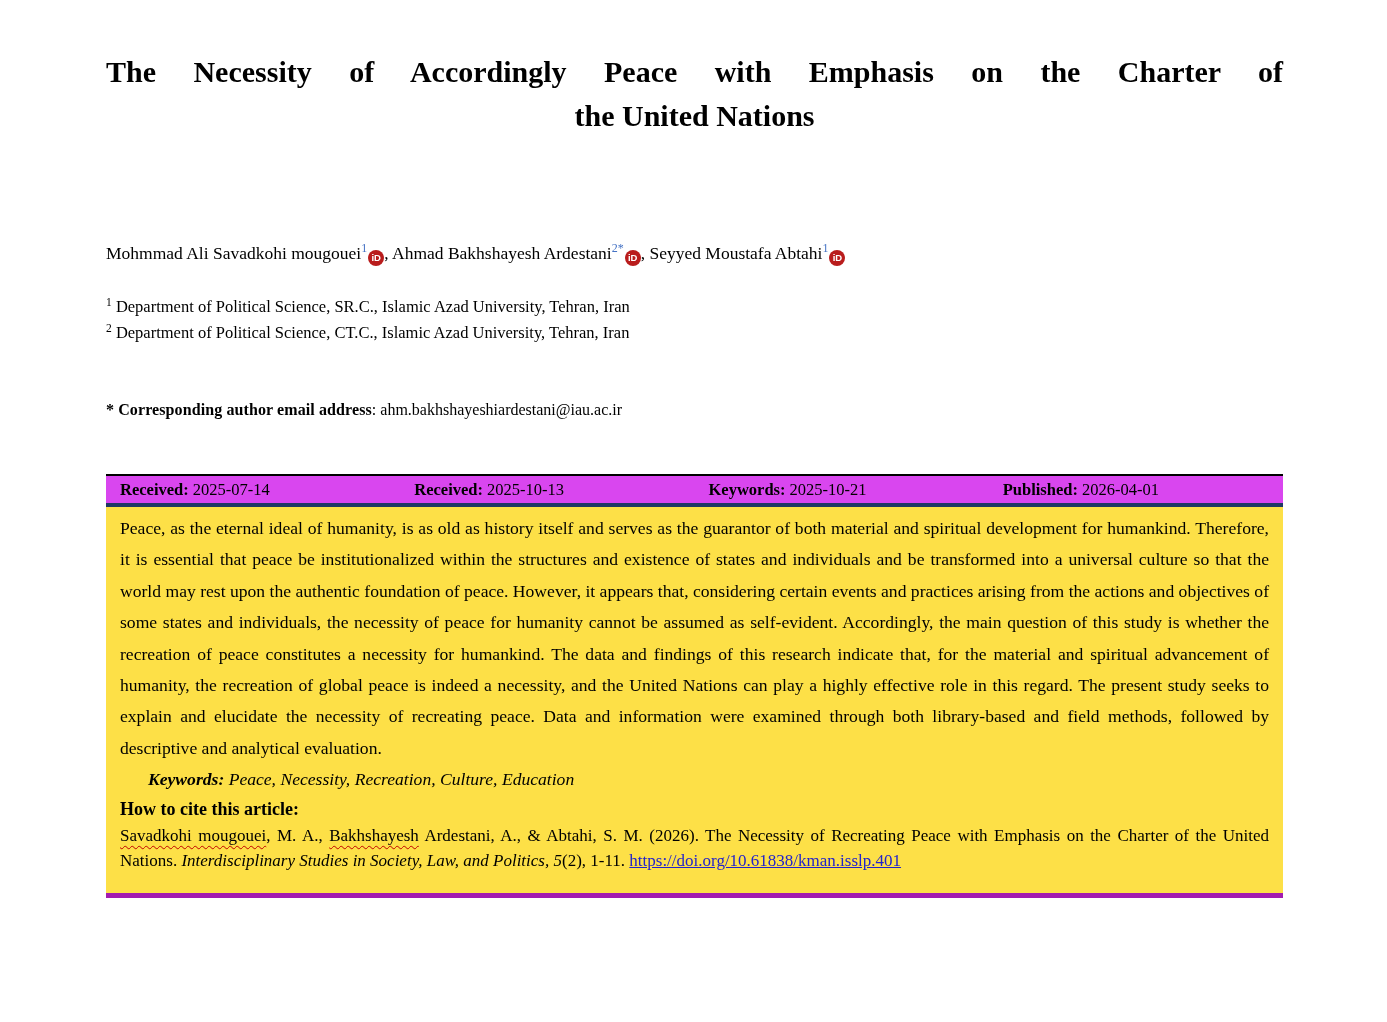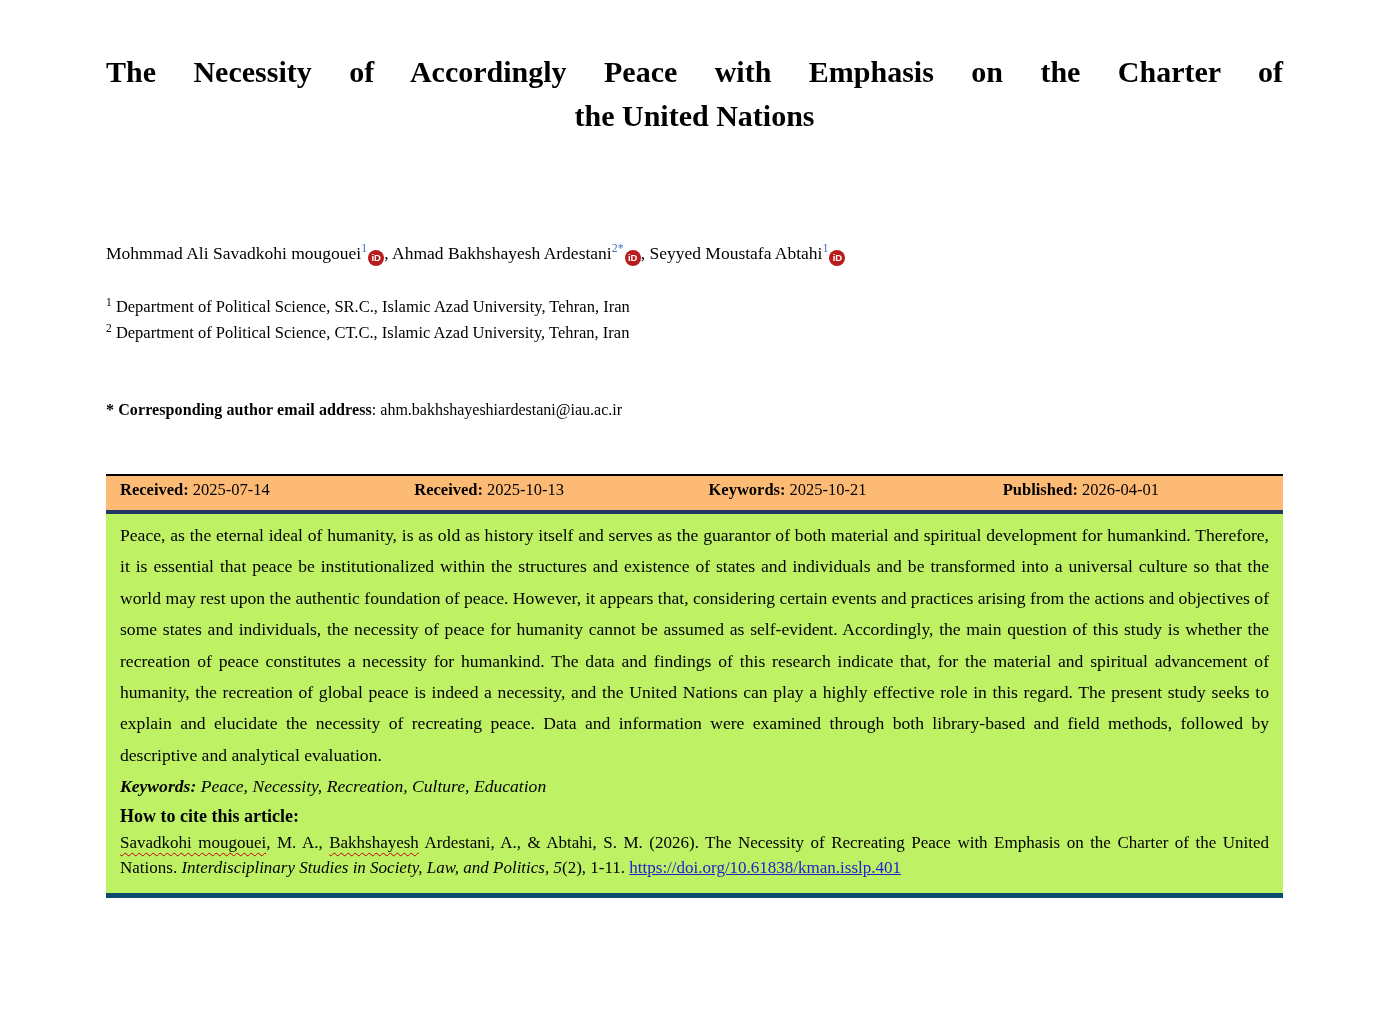--- a/index.html
+++ b/index.html
@@ -30,33 +30,33 @@
   }
   
   .affils { font-size: 16.5px; line-height: 25.5px; margin-bottom: 52px; }
   .affil-sup { font-size: 11.5px; vertical-align: super; line-height: 0; }
   
   .corr { font-size: 16px; line-height: 26px; margin-bottom: 51px; }
   .corr b { letter-spacing: 0.1px; }
   
   .dates-row {
     display: flex; border-top: 2px solid #000;
-    padding: 4px 0 10px 0; background: #fdba74;
+    padding: 4px 0 3px 0; background: #d946ef;
   }
   .date-cell { width: 25%; font-size: 16.5px; padding-left: 14px; white-space: nowrap; }
   .date-cell b { padding-right: 4px; }
   
   .abstract-box {
-    background: #bef264;
+    background: #fde047;
     border-top: 4px solid #1f3864;
-    border-bottom: 5px solid #0c4a6e;
-    padding: 6px 14px 13px 14px;
+    border-bottom: 5px solid #a21caf;
+    padding: 6px 14px 20px 14px;
   }
   .abstract { font-size: 17.6px; line-height: 31.4px; text-align: justify; }
-  .keywords { font-size: 17.6px; line-height: 30px; font-style: italic; }
+  .keywords { font-size: 17.6px; line-height: 30px; font-style: italic; margin-left: 28px; }
   .keywords b { font-style: italic; }
   .cite-head { font-size: 18px; line-height: 30px; font-weight: bold; }
   .cite { font-size: 17px; line-height: 24.6px; text-align: justify; }
   .seg-misspelled {
     text-decoration: underline; text-decoration-style: wavy;
     text-decoration-color: #c00000; text-decoration-thickness: 1px;
     text-underline-offset: 4px;
   }
   .seg-italic { font-style: italic; }
   .seg-link { color: #2222cc; text-decoration: underline; cursor: pointer; }

